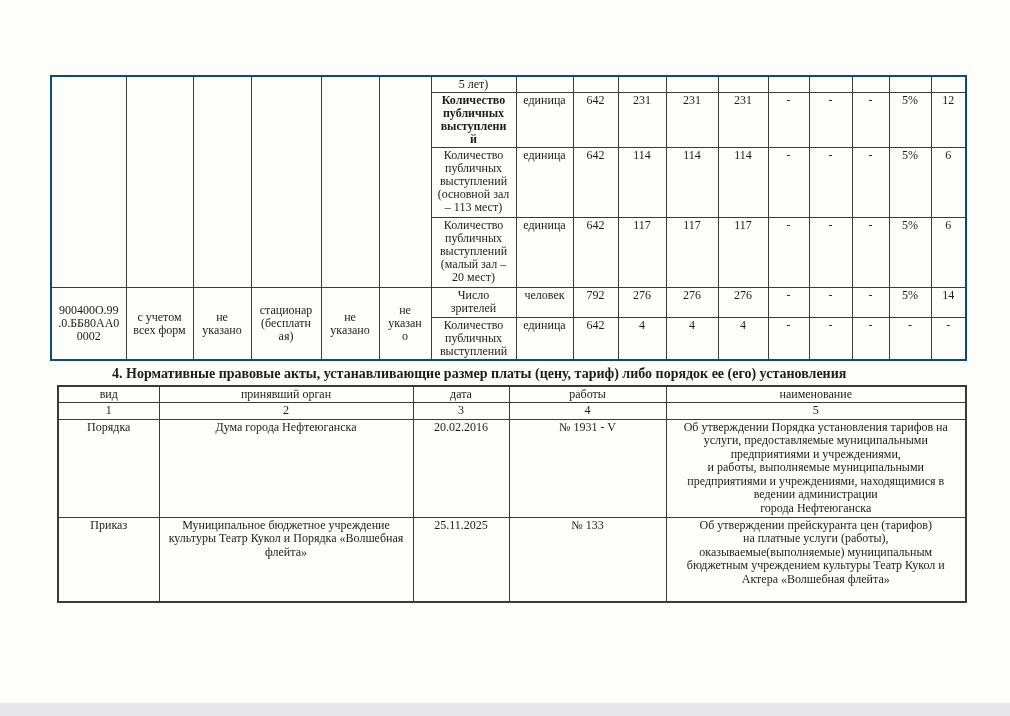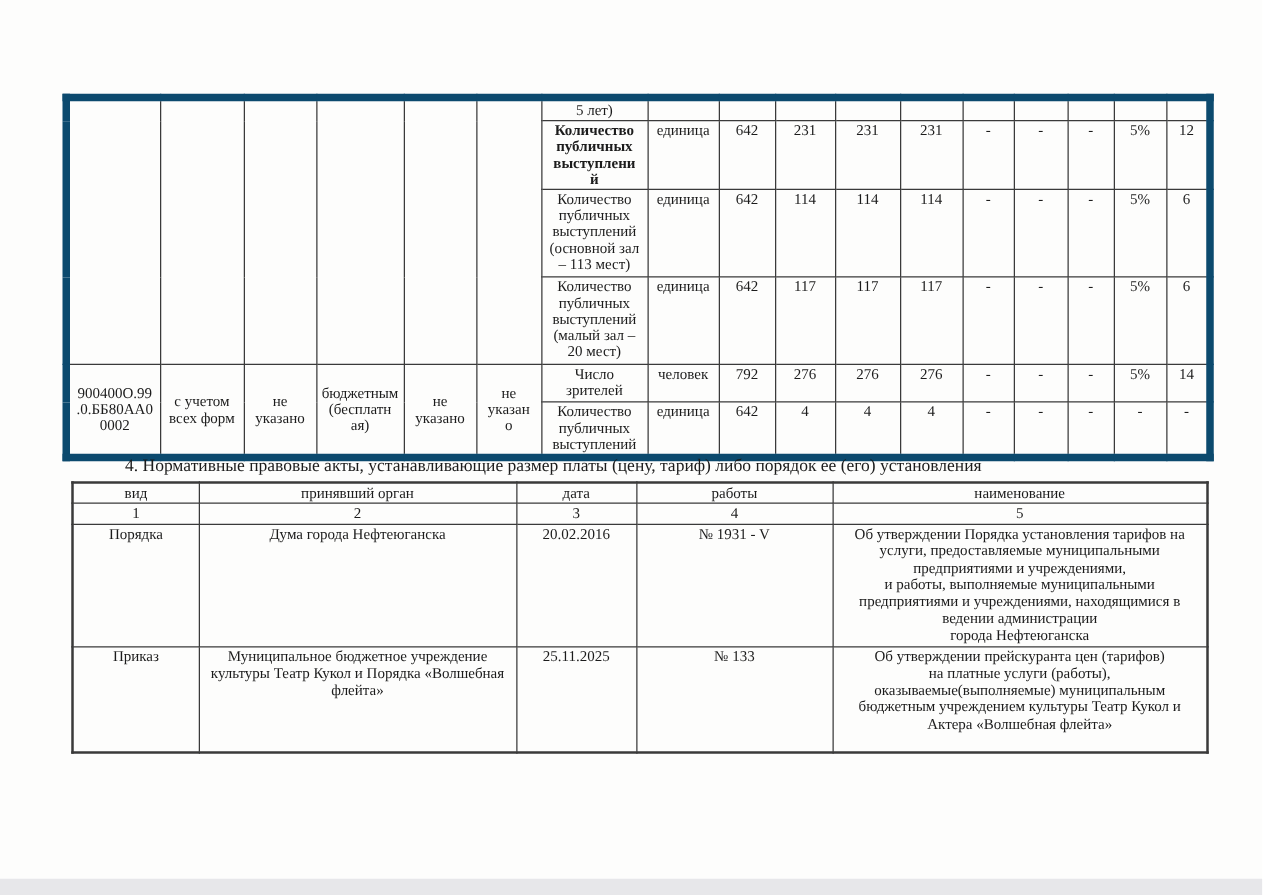--- a/index.html
+++ b/index.html
@@ -10,33 +10,33 @@
     color:#1c1c1c;
   }
   table { border-collapse:collapse; table-layout:fixed; position:absolute; }
   td, th {
     border:1px solid #3a3a3a;
     font-size:12px; line-height:13px; font-weight:normal;
     text-align:center; vertical-align:top;
     padding:1px 1px; white-space:pre-line; overflow:hidden;
   }
   
-  .t1 { left:50px; top:75px; width:915px; border:6px solid #0c4a6e; }
+  .t1 { left:50px; top:75px; width:915px; border:2px solid #0c4a6e; }
   .t1 tr.carry { height:15px; }
   .t1 tr.r1 { height:52px; }
   .t1 tr.r2 { height:70px; }
   .t1 tr.r3 { height:70px; }
   .t1 tr.r4 { height:30px; }
   .t1 tr.r5 { height:37px; }
   .t1 td.mid { vertical-align:middle; }
   .t1 td.b { font-weight:bold; }
   
   .heading {
-    position:absolute; left:100px; top:365px; width:880px;
-    font-size:14px; line-height:17px;
+    position:absolute; left:112px; top:365px; width:880px;
+    font-size:14px; line-height:17px;font-weight:bold;
   }
   
   .t2 { left:57px; top:385px; width:908px; border:2px solid #3a3a3a; }
   .t2 tr.title { height:15px; }
   .t2 tr.head  { height:15px;margin-top:28px; }
   .t2 tr.nums  { height:14px; }
   .t2 tr.row1  { height:98px; }
   .t2 tr.row2  { height:85px;margin-top:20px; }
   .t2 td { line-height:13.5px; }
   
@@ -141,21 +141,21 @@
       <td>6</td>
     </tr>
     <tr class="r4">
       <td class="mid" rowspan="2">900400О.99
 .0.ББ80АА0
 0002</td>
       <td class="mid" rowspan="2">с учетом
 всех форм</td>
       <td class="mid" rowspan="2">не
 указано</td>
-      <td class="mid" rowspan="2">бюджетным
+      <td class="mid" rowspan="2">стационар
 (бесплатн
 ая)</td>
       <td class="mid" rowspan="2">не
 указано</td>
       <td class="mid" rowspan="2">не
 указан
 о</td>
       <td>Число
 зрителей</td>
       <td>человек</td>

